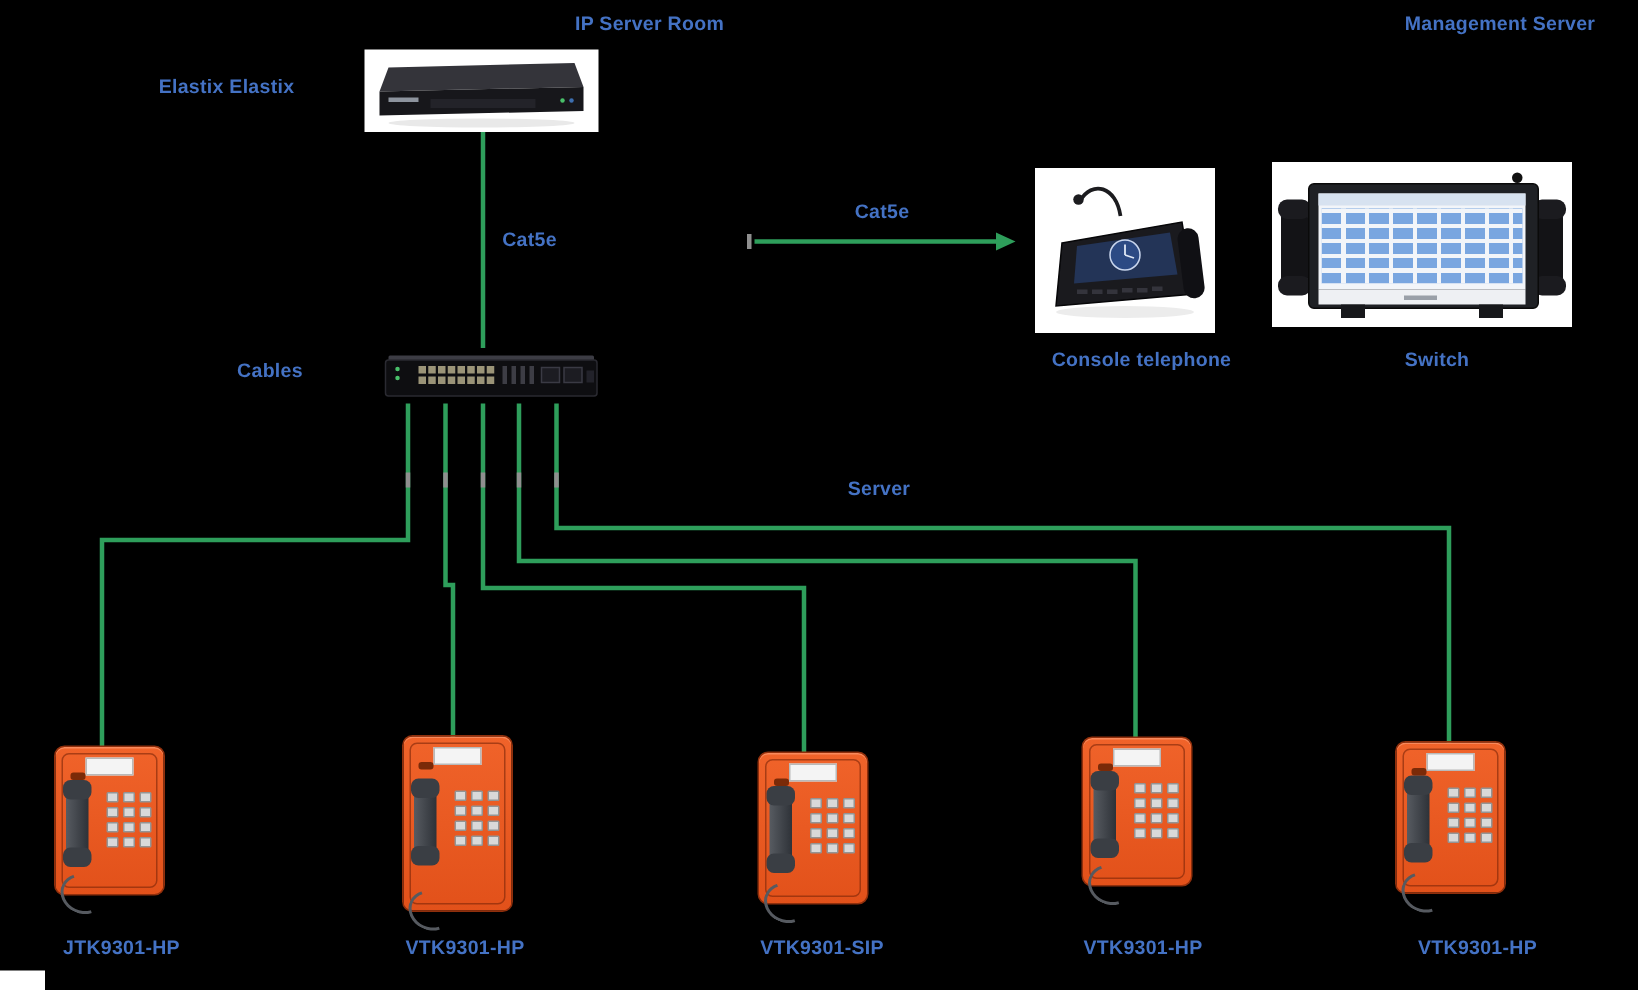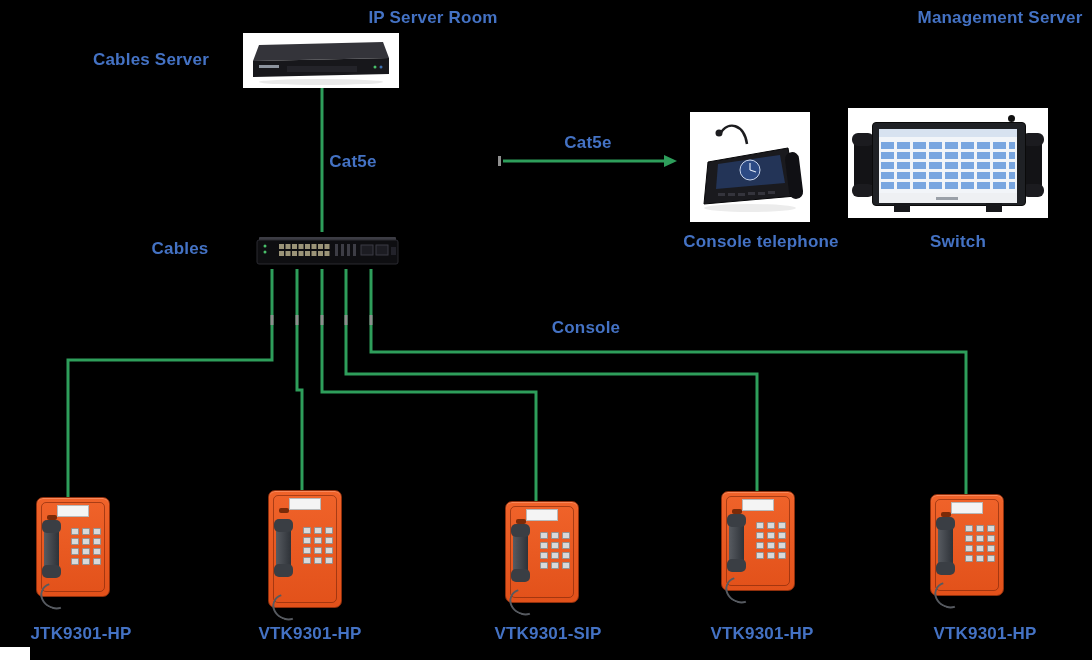--- a/index.html
+++ b/index.html
@@ -1,21 +1,21 @@
 <!DOCTYPE html>
 <html><head>
 <meta charset="utf-8">
 <style>
   html,body{margin:0;padding:0;background:#000;}
   #canvas{
     position:relative;width:1092px;height:660px;background:#000;
     overflow:hidden;font-family:"Liberation Sans",sans-serif;
   }
   .lbl{
-    position:absolute;color:#4472c4;font-size:17px;font-weight:600;
+    position:absolute;color:#4472c4;font-size:13px;font-weight:600;
     transform:translateX(-50%);white-space:nowrap;letter-spacing:.2px;
   }
   .photo{position:absolute;background:#fff;}
   
   .console-cam{position:absolute;left:160px;top:7px;width:7px;height:7px;border-radius:50%;background:#111;}
   .console-handset{position:absolute;top:28px;width:18px;height:58px;background:#131316;border-radius:9px;}
   .console-handset::before,.console-handset::after{content:"";position:absolute;left:-2px;width:22px;height:13px;background:#1b1b1f;border-radius:6px;}
   .console-handset::before{top:-3px}.console-handset::after{bottom:-3px}
   .console-frame{position:absolute;left:24px;top:14px;width:152px;height:82px;background:#1f2125;border:1px solid #0a0a0a;border-radius:4px;}
   .console-screen{position:absolute;left:31px;top:21px;width:138px;height:64px;background:#f2f5f9;}
@@ -253,25 +253,25 @@
         <div class="ph-key"></div>
         <div class="ph-key"></div>
         <div class="ph-key"></div>
         <div class="ph-key"></div>
       </div>
     <div class="ph-cord"></div>
   </div>
 
   <div class="lbl" style="left:433px;top:8px">IP Server Room</div>
   <div class="lbl" style="left:1000px;top:8px">Management Server</div>
-  <div class="lbl" style="left:151px;top:50px">Cables Server</div>
+  <div class="lbl" style="left:151px;top:50px">Elastix Elastix</div>
   <div class="lbl" style="left:353px;top:152px">Cat5e</div>
   <div class="lbl" style="left:588px;top:133px">Cat5e</div>
   <div class="lbl" style="left:180px;top:239px">Cables</div>
-  <div class="lbl" style="left:586px;top:318px">Console</div>
+  <div class="lbl" style="left:586px;top:318px">Server</div>
   <div class="lbl" style="left:761px;top:232px">Console telephone</div>
   <div class="lbl" style="left:958px;top:232px">Switch</div>
   <div class="lbl" style="left:81px;top:624px">JTK9301-HP</div>
   <div class="lbl" style="left:310px;top:624px">VTK9301-HP</div>
   <div class="lbl" style="left:548px;top:624px">VTK9301-SIP</div>
   <div class="lbl" style="left:762px;top:624px">VTK9301-HP</div>
   <div class="lbl" style="left:985px;top:624px">VTK9301-HP</div>
 
   <div class="artifact" style="left:0;top:647px;width:30px;height:13px"></div>
 </div>

